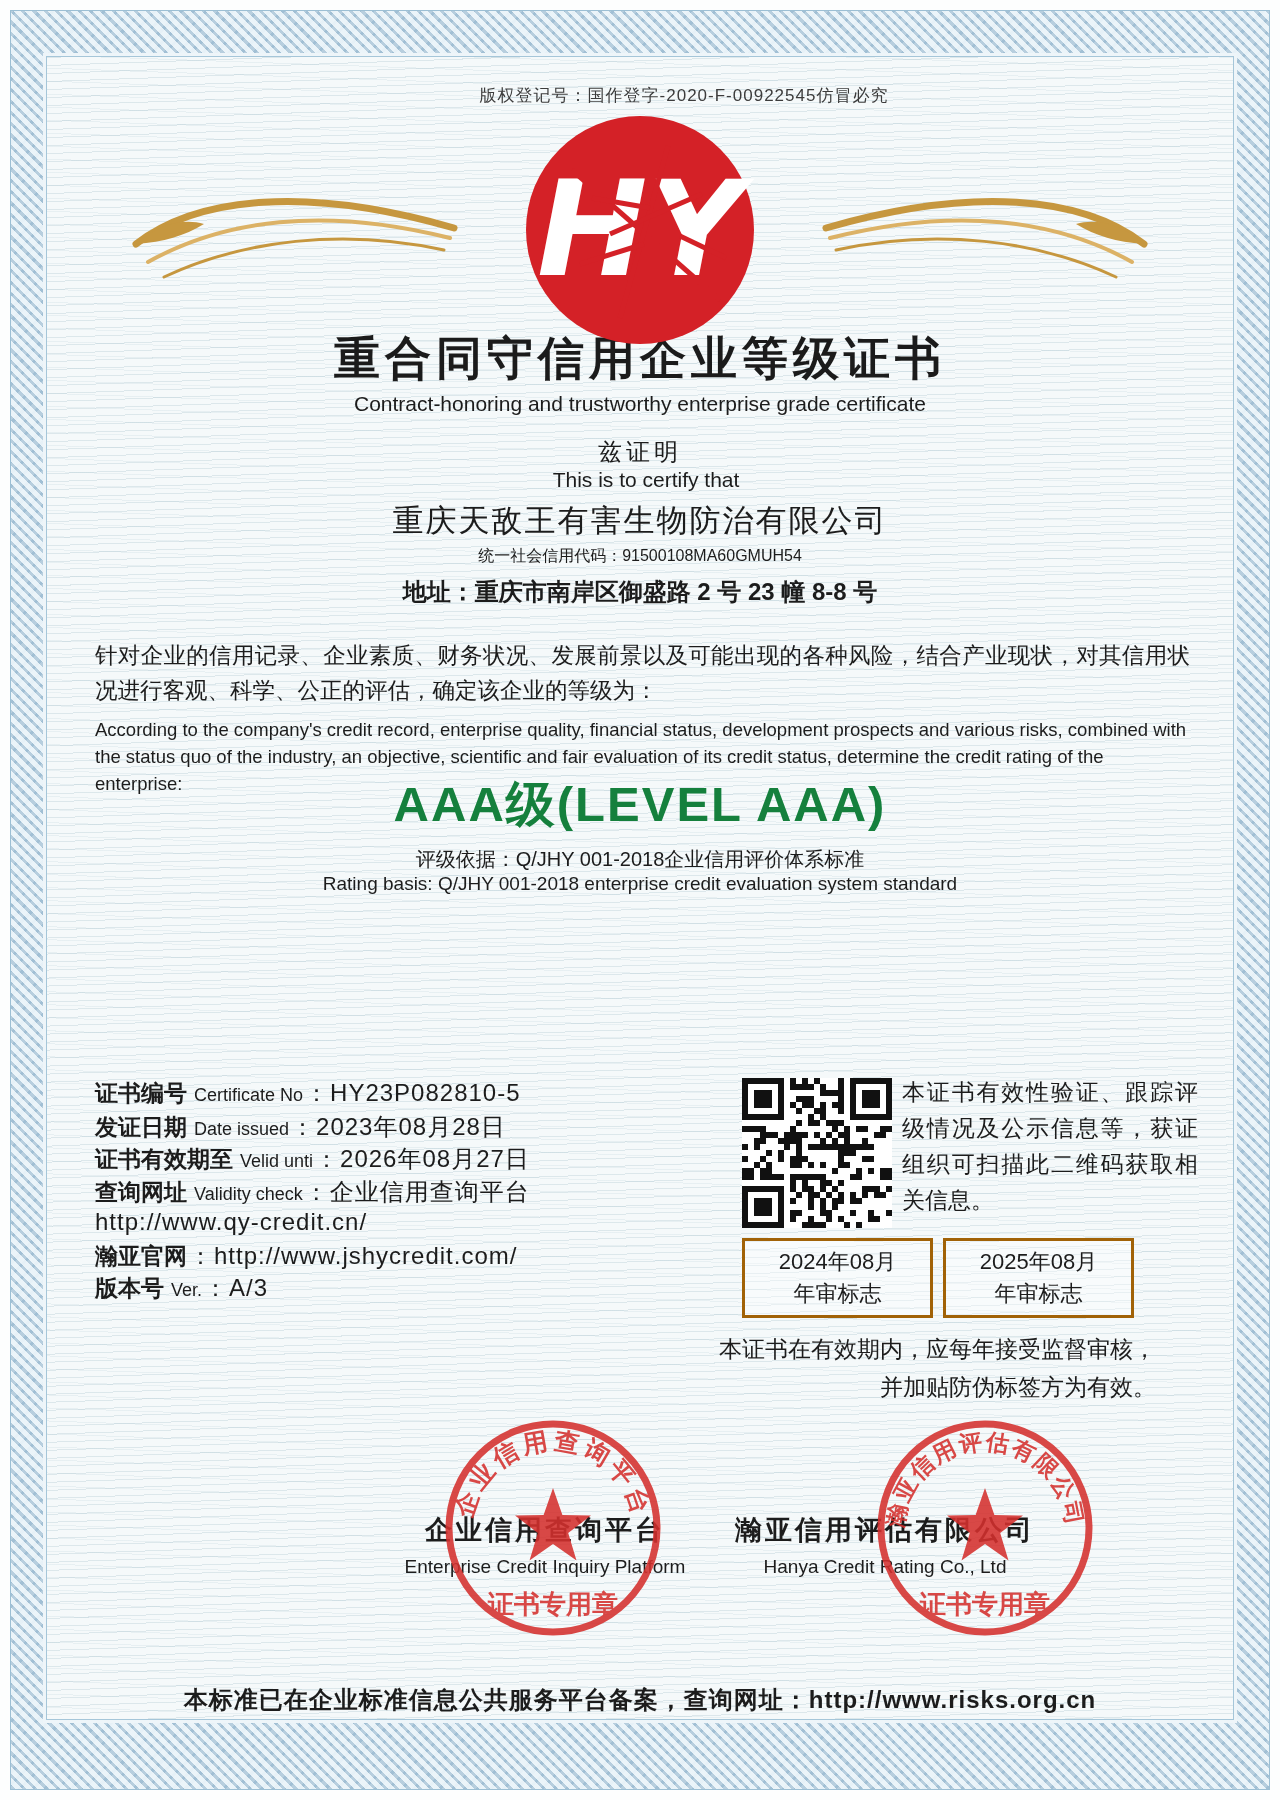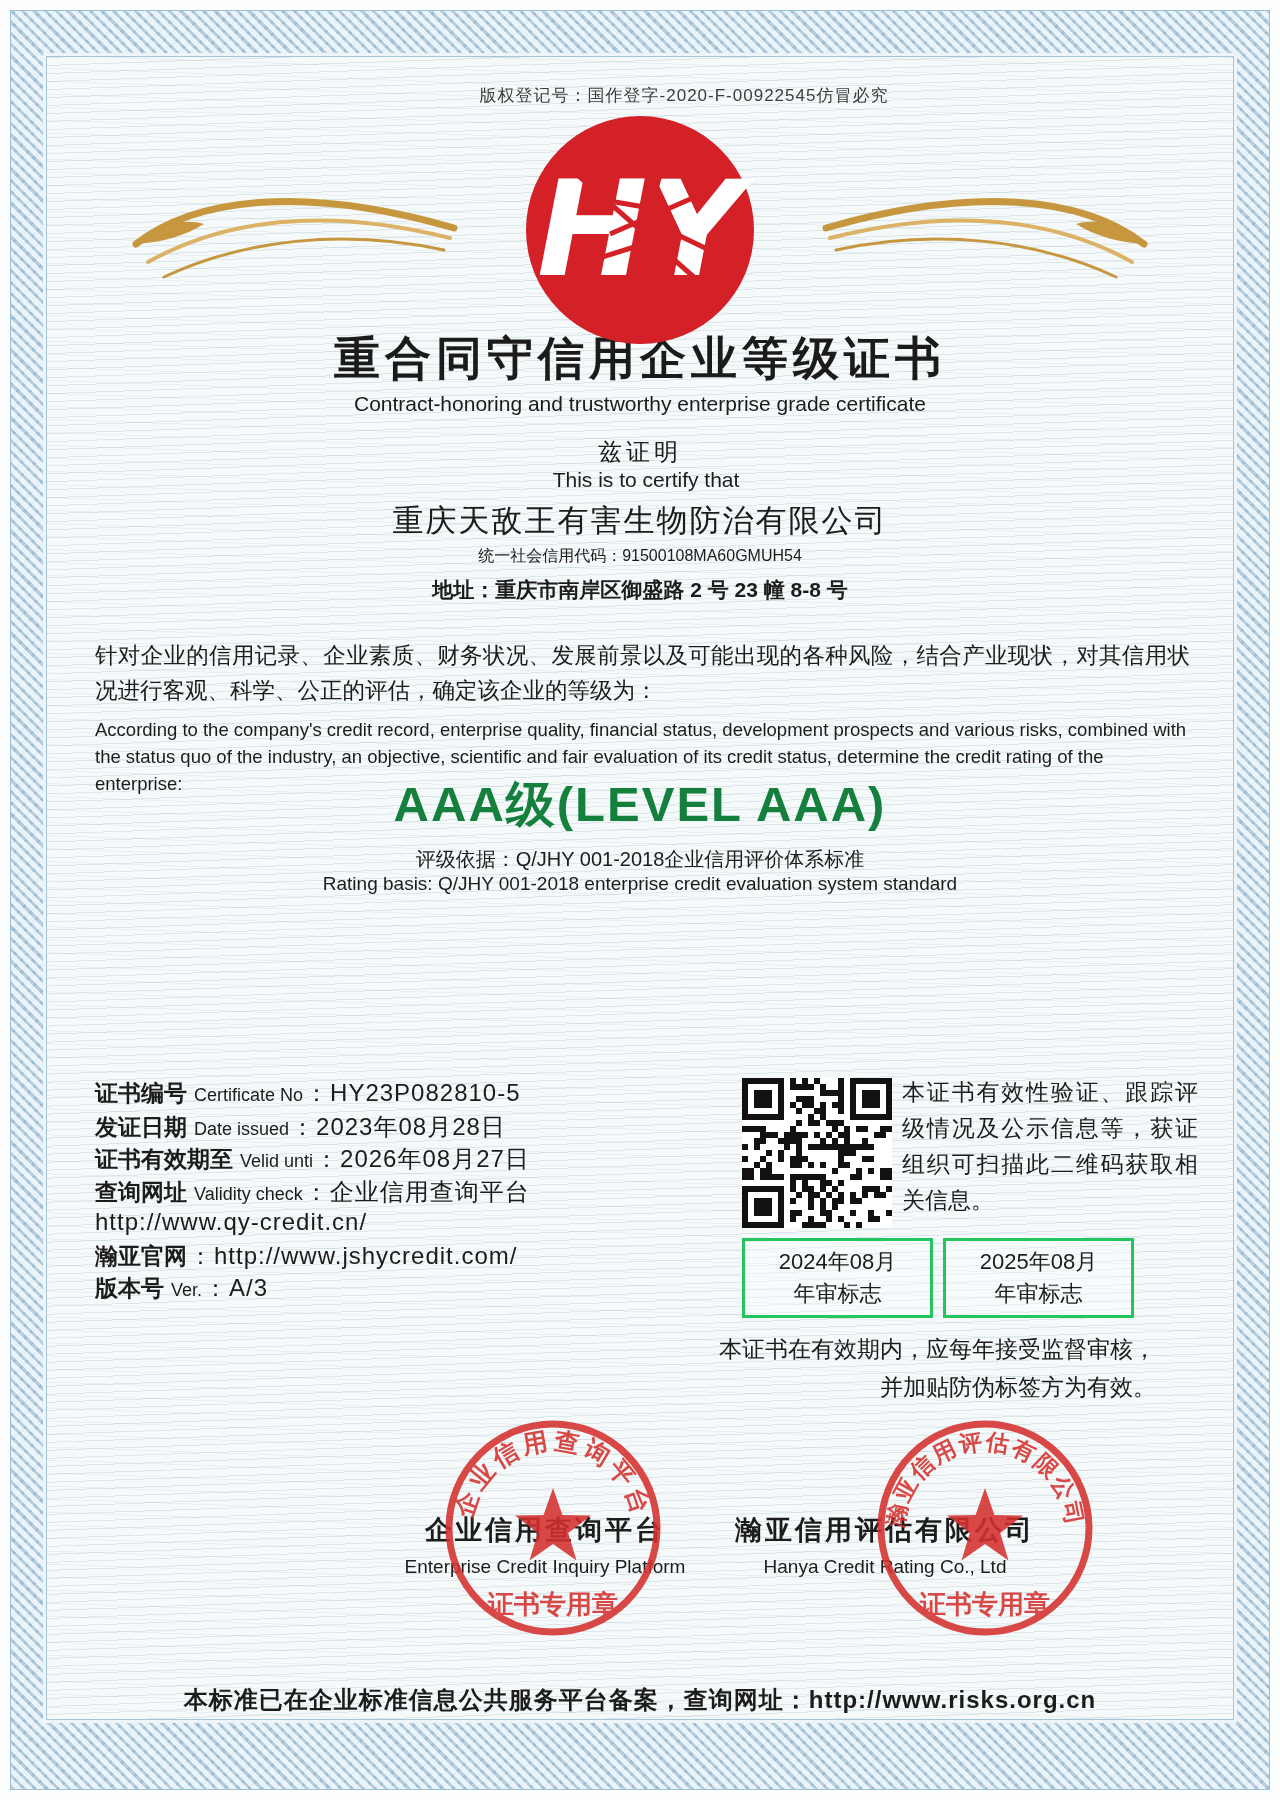--- a/index.html
+++ b/index.html
@@ -29,21 +29,21 @@
   .flourish { top:178px; width:330px; height:110px; }
   .fl-left { left:128px; }
   .fl-right { right:128px; transform:scaleX(-1); }
 
   .title-zh { top:328px; font-size:46px; font-weight:700; letter-spacing:5px; color:#1b1b1b; }
   .title-en { top:392px; font-size:21px; font-weight:500; }
   .certify-zh { top:436px; font-size:24px; letter-spacing:4px; }
   .certify-en { top:468px; font-size:21px;padding-left:12px; }
   .company { top:500px; font-size:31px; font-weight:400; letter-spacing:2px; }
   .code-line { top:546px; font-size:16px; font-weight:400; }
-  .addr-line { top:576px; font-size:21px; font-weight:600; }
+  .addr-line { top:576px; font-size:24px; font-weight:600; }
 
   
   .para-zh { top:638px; left:95px; width:1095px; font-size:22.5px; line-height:35px; font-weight:500; text-align:justify; }
   .para-en { top:716px; left:95px; width:1095px; font-size:18.5px; line-height:27px; }
 
   .aaa { top:772px; font-size:49px; font-weight:800; color:#15803d; letter-spacing:2px; }
   .basis-zh { top:846px; font-size:20px; font-weight:500; }
   .basis-en { top:873px; font-size:19px; }
 
   
@@ -51,21 +51,21 @@
   .dl-row { display:flex; align-items:baseline; height:32.5px; white-space:nowrap; }
   .dl-zh { font-size:23px; font-weight:600; }
   .dl-en { font-size:18px; margin-left:7px; }
   .dl-colon { font-size:23px; margin:0 2px; }
   .dl-val { font-size:24px; letter-spacing:1px; }
 
   
   .qr-box { left:742px; top:1078px; width:150px; height:150px; background:#fff; }
   .qr-note { left:902px; top:1074px; width:296px; font-size:23px; line-height:36px; text-align:justify; font-weight:500; }
   .annual-row { left:742px; top:1238px; display:flex; gap:10px; }
-  .annual-box { width:191px; height:80px; border:3px solid #22c55e; background:rgba(255,255,255,.35);
+  .annual-box { width:191px; height:80px; border:3px solid #a16207; background:rgba(255,255,255,.35);
     display:flex; flex-direction:column; justify-content:center; align-items:center; font-size:22px; line-height:32px; font-weight:500; }
   .supervision { left:640px; top:1330px; width:516px; text-align:right; font-size:23px; line-height:38px; font-weight:500; }
 
   
   .org { top:1512px; width:500px; text-align:center; }
   .org-l { left:295px; } .org-r { left:635px; }
   .org-zh { font-size:27px; font-weight:700; letter-spacing:3px; }
   .org-en { font-size:19px; margin-top:8px; }
   .stamp { top:1416px; width:224px; height:224px; z-index:6; opacity:.88; }
   .stamp-l { left:441px; } .stamp-r { left:873px; }

